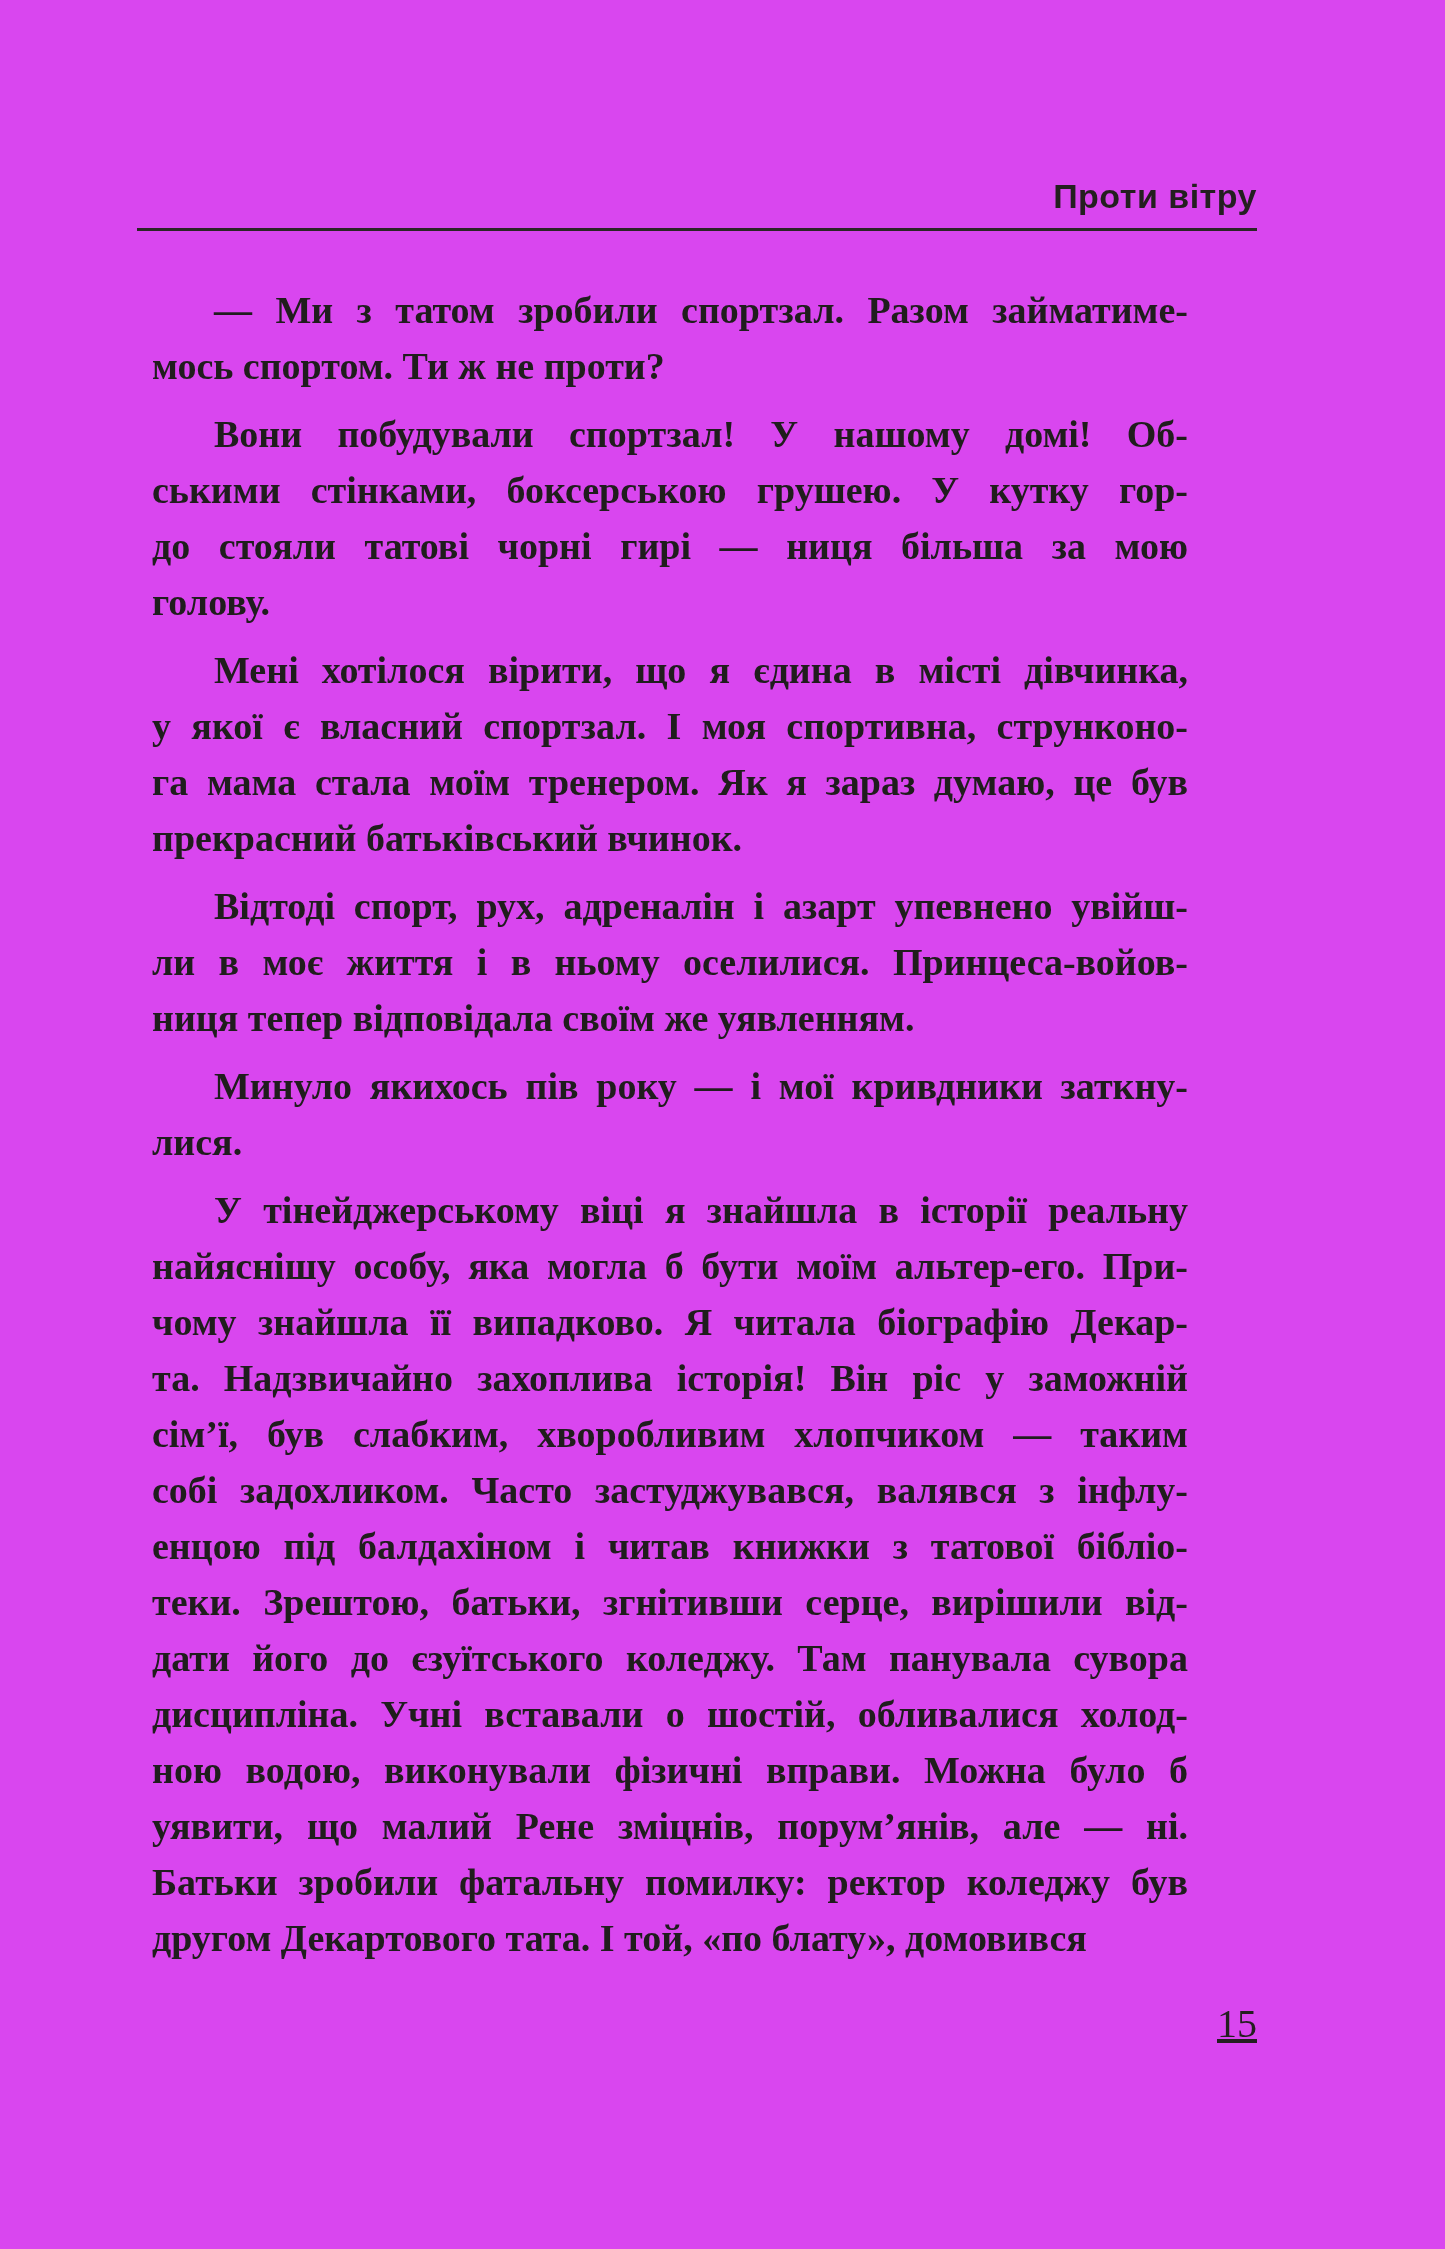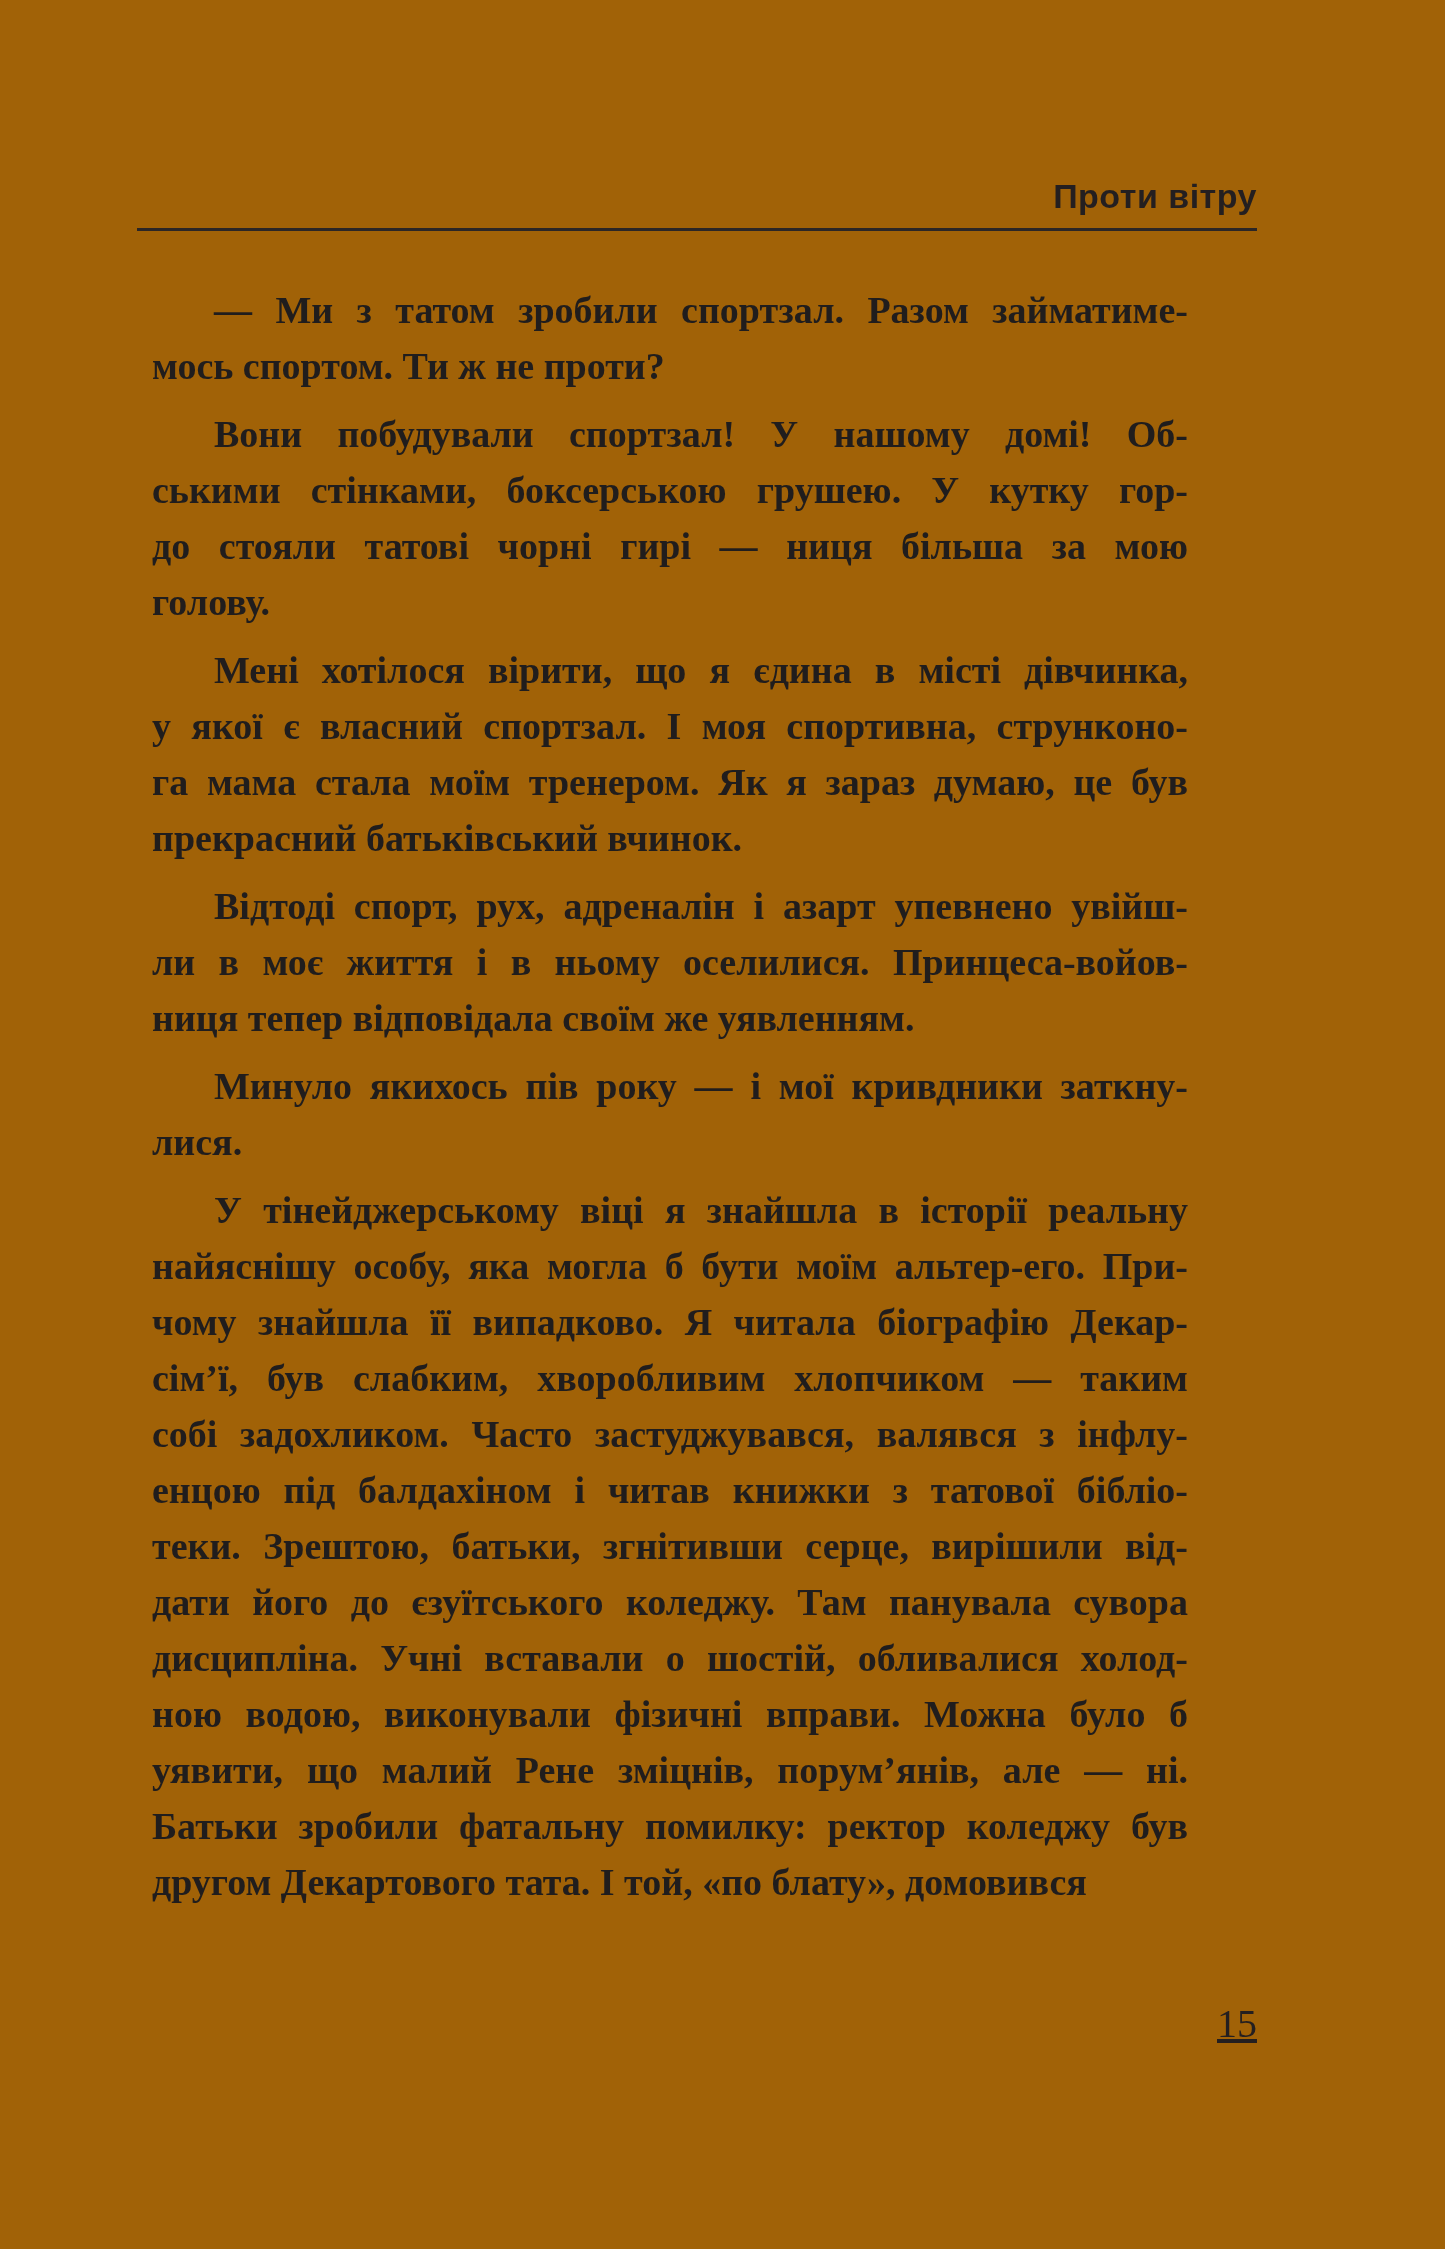--- a/index.html
+++ b/index.html
@@ -4,21 +4,21 @@
 <style>
   html, body {
     margin: 0;
     padding: 0;
     background: #ffffff;
   }
   .sheet {
     position: relative;
     width: 1445px;
     height: 2249px;
-    background: #a16207;
+    background: #d946ef;
     font-family: "Liberation Serif", serif;
     color: #201d1d;
     overflow: hidden;
   }
   .running-header {
     position: absolute;
     left: 137px;
     right: 188px;
     top: 176px;
     text-align: right;
@@ -100,20 +100,21 @@
         <div class="line last">ниця тепер відповідала своїм же уявленням.</div>
       </div>
       <div class="paragraph">
         <div class="line first">Минуло якихось пів року — і мої кривдники заткну-</div>
         <div class="line last">лися.</div>
       </div>
       <div class="paragraph">
         <div class="line first">У тінейджерському віці я знайшла в історії реальну</div>
         <div class="line">найяснішу особу, яка могла б бути моїм альтер-его. При-</div>
         <div class="line">чому знайшла її випадково. Я читала біографію Декар-</div>
+        <div class="line">та. Надзвичайно захоплива історія! Він ріс у заможній</div>
         <div class="line">сім’ї, був слабким, хворобливим хлопчиком — таким</div>
         <div class="line">собі задохликом. Часто застуджувався, валявся з інфлу-</div>
         <div class="line">енцою під балдахіном і читав книжки з татової бібліо-</div>
         <div class="line">теки. Зрештою, батьки, згнітивши серце, вирішили від-</div>
         <div class="line">дати його до єзуїтського коледжу. Там панувала сувора</div>
         <div class="line">дисципліна. Учні вставали о шостій, обливалися холод-</div>
         <div class="line">ною водою, виконували фізичні вправи. Можна було б</div>
         <div class="line">уявити, що малий Рене зміцнів, порум’янів, але — ні.</div>
         <div class="line">Батьки зробили фатальну помилку: ректор коледжу був</div>
         <div class="line last">другом Декартового тата. І той, «по блату», домовився</div>

